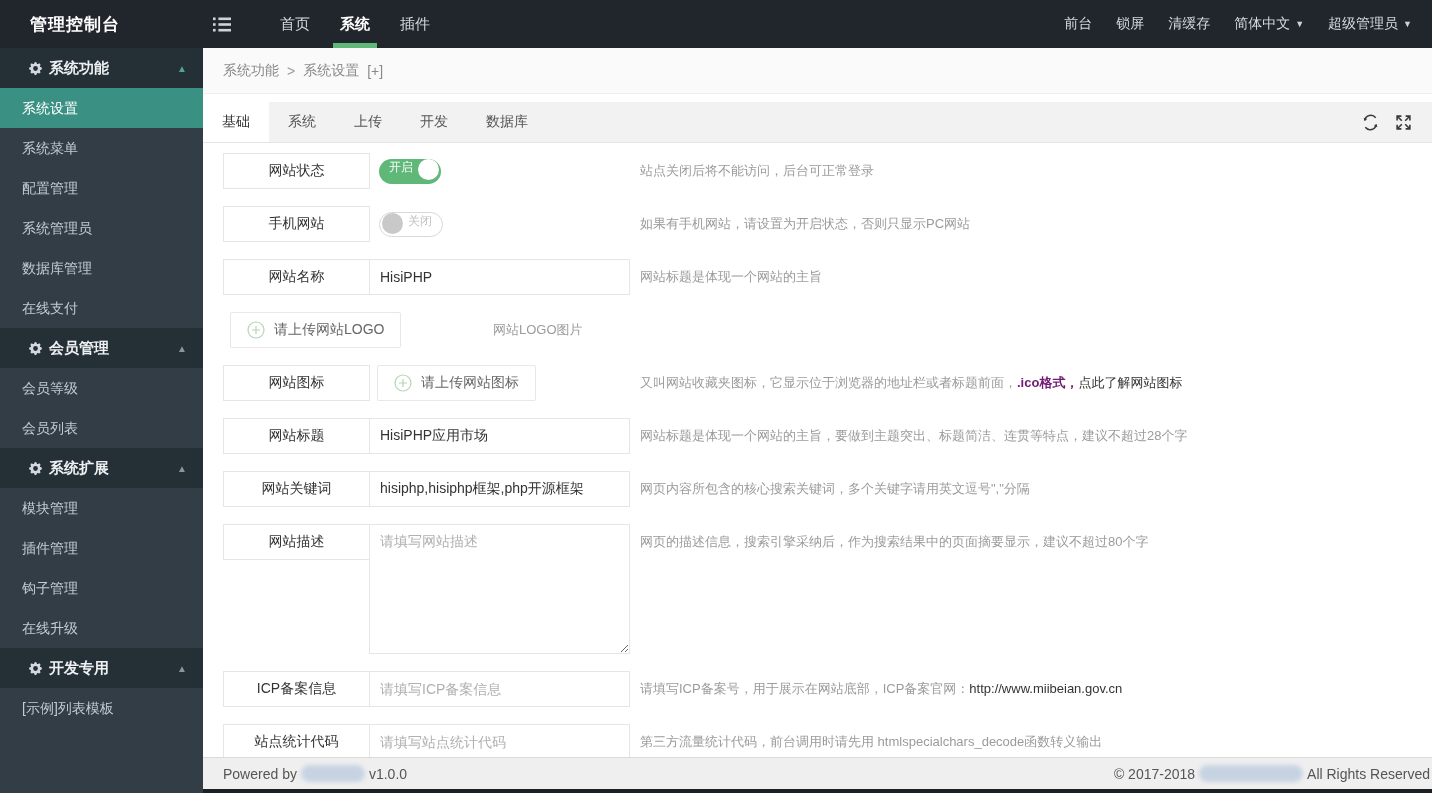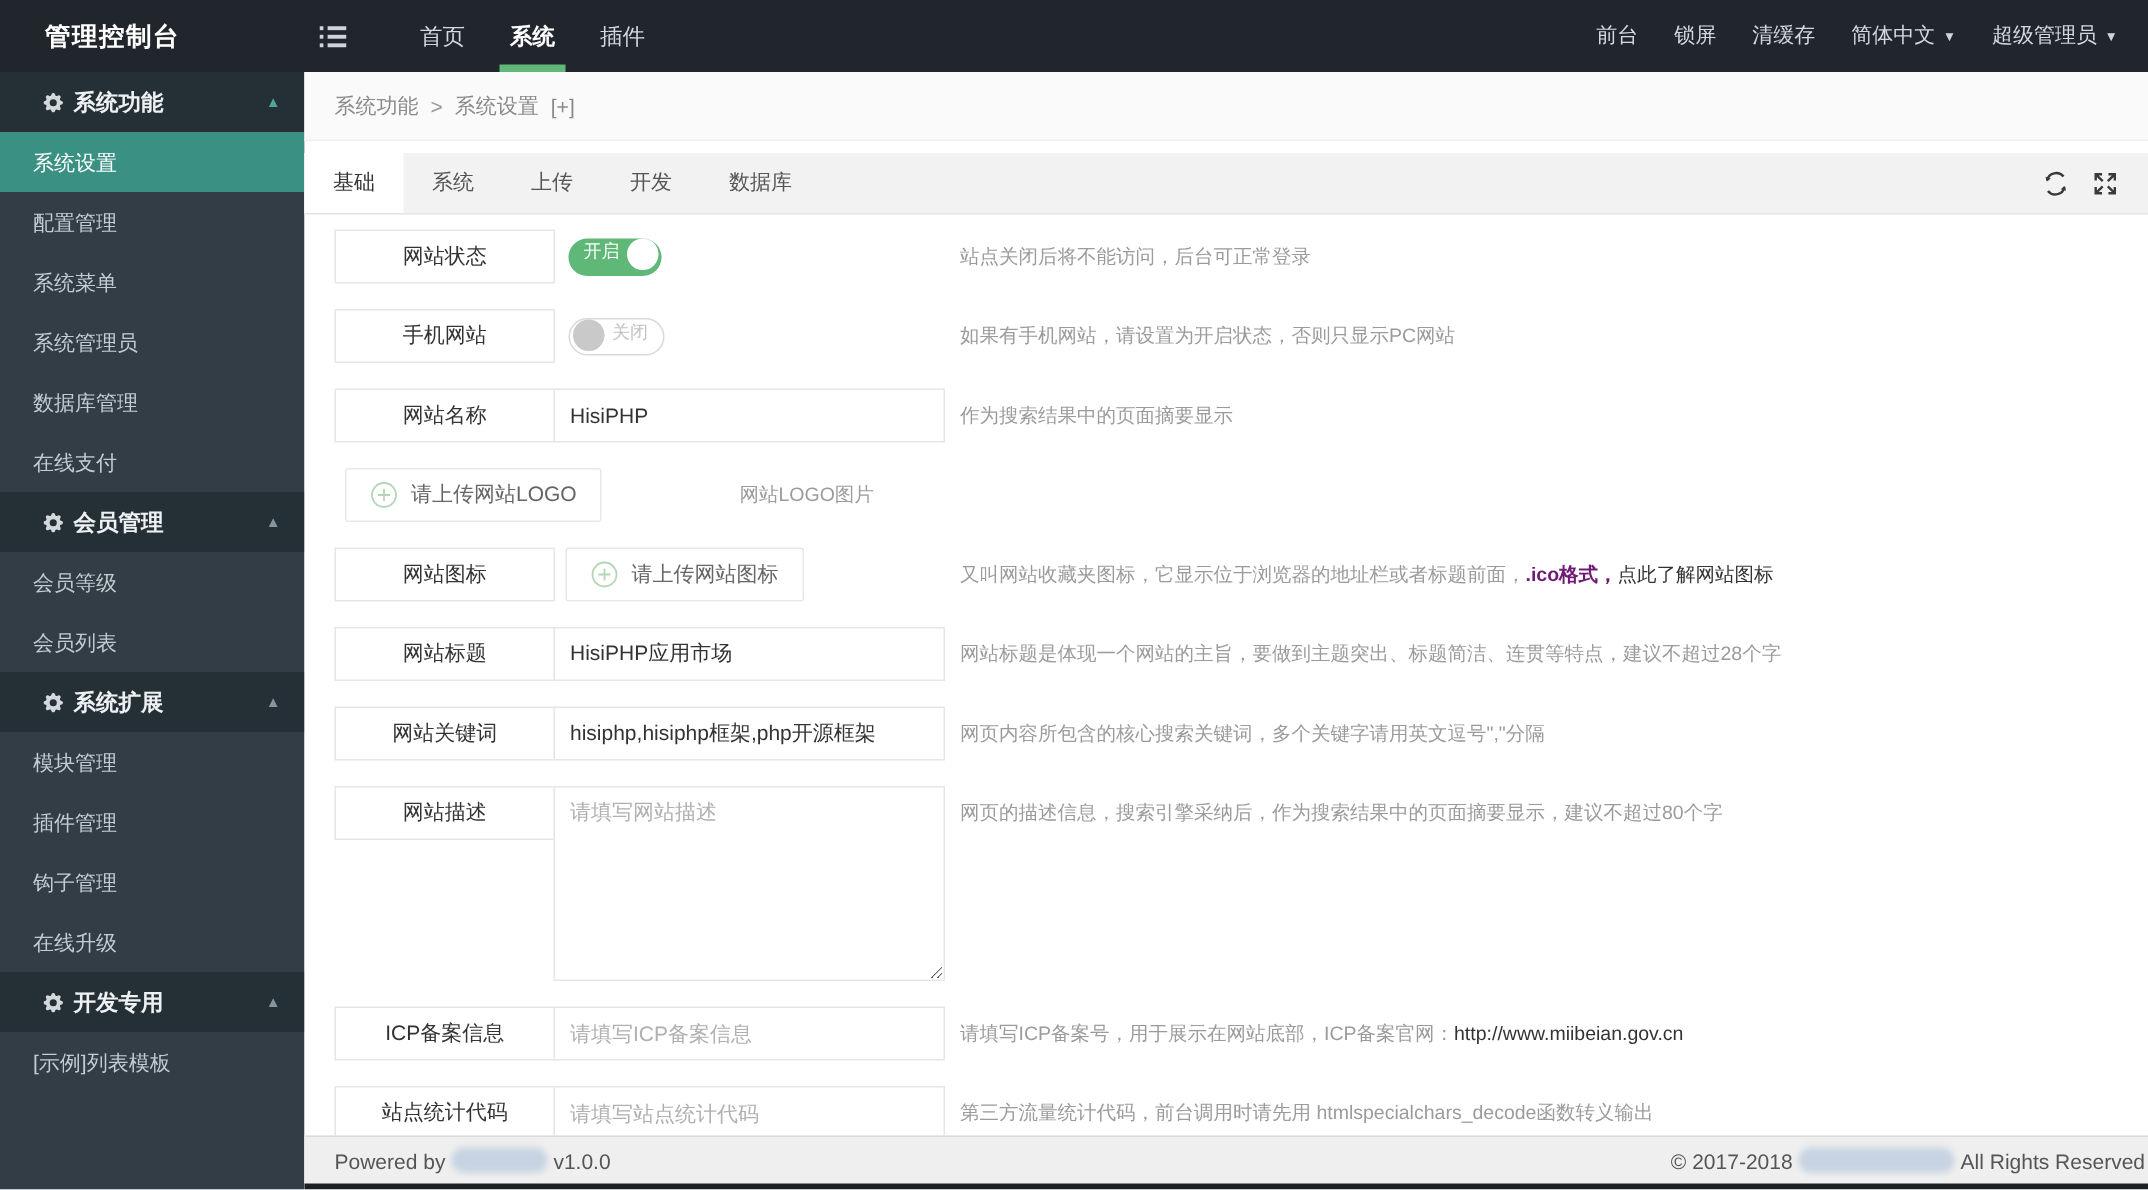--- a/index.html
+++ b/index.html
@@ -142,22 +142,22 @@
         <div class="section-header">
           <span class="gear">
             <svg width="13" height="13" viewBox="0 0 16 16">
               <path fill="#d2d8dc" d="M9.405 1.05c-.413-1.4-2.397-1.4-2.81 0l-.1.34a1.464 1.464 0 0 1-2.105.872l-.31-.17c-1.283-.698-2.686.705-1.987 1.987l.169.311c.446.82.023 1.841-.872 2.105l-.34.1c-1.4.413-1.4 2.397 0 2.81l.34.1a1.464 1.464 0 0 1 .872 2.105l-.17.31c-.698 1.283.705 2.686 1.987 1.987l.311-.169a1.464 1.464 0 0 1 2.105.872l.1.34c.413 1.4 2.397 1.4 2.81 0l.1-.34a1.464 1.464 0 0 1 2.105-.872l.31.17c1.283.698 2.686-.705 1.987-1.987l-.169-.311a1.464 1.464 0 0 1 .872-2.105l.34-.1c1.4-.413 1.4-2.397 0-2.81l-.34-.1a1.464 1.464 0 0 1-.872-2.105l.17-.31c.698-1.283-.705-2.686-1.987-1.987l-.311.169a1.464 1.464 0 0 1-2.105-.872zM8 10.93a2.929 2.929 0 1 1 0-5.86 2.929 2.929 0 0 1 0 5.858z"></path>
             </svg>
           </span>
           <span>系统功能</span>
           <span class="arrow teal">▲</span>
         </div>
         <div class="side-item active">系统设置</div>
+        <div class="side-item">系统菜单</div>
         <div class="side-item">配置管理</div>
-        <div class="side-item">系统菜单</div>
         <div class="side-item">系统管理员</div>
         <div class="side-item">数据库管理</div>
         <div class="side-item">在线支付</div>
         <div class="section-header">
           <span class="gear">
             <svg width="13" height="13" viewBox="0 0 16 16">
               <path fill="#d2d8dc" d="M9.405 1.05c-.413-1.4-2.397-1.4-2.81 0l-.1.34a1.464 1.464 0 0 1-2.105.872l-.31-.17c-1.283-.698-2.686.705-1.987 1.987l.169.311c.446.82.023 1.841-.872 2.105l-.34.1c-1.4.413-1.4 2.397 0 2.81l.34.1a1.464 1.464 0 0 1 .872 2.105l-.17.31c-.698 1.283.705 2.686 1.987 1.987l.311-.169a1.464 1.464 0 0 1 2.105.872l.1.34c.413 1.4 2.397 1.4 2.81 0l.1-.34a1.464 1.464 0 0 1 2.105-.872l.31.17c1.283.698 2.686-.705 1.987-1.987l-.169-.311a1.464 1.464 0 0 1 .872-2.105l.34-.1c1.4-.413 1.4-2.397 0-2.81l-.34-.1a1.464 1.464 0 0 1-.872-2.105l.17-.31c.698-1.283-.705-2.686-1.987-1.987l-.311.169a1.464 1.464 0 0 1-2.105-.872zM8 10.93a2.929 2.929 0 1 1 0-5.86 2.929 2.929 0 0 1 0 5.858z"></path>
             </svg>
           </span>
           <span>会员管理</span>
@@ -253,21 +253,21 @@
             <div class="help-zone">
               <span>如果有手机网站，请设置为开启状态，否则只显示PC网站</span>
             </div>
           </div>
           <div class="form-row">
             <div class="f-label">网站名称</div>
             <div class="control-zone">
               <input class="f-input" type="text" value="HisiPHP" style="">
             </div>
             <div class="help-zone">
-              <span>作为搜索结果中的页面摘要显示</span>
+              <span>网站标题是体现一个网站的主旨</span>
             </div>
           </div>
           <div class="form-row">
             <div class="control-zone">
               <button class="upload-btn">
                 <span style="display: flex;">
                   <svg width="18" height="18" viewBox="0 0 18 18">
                     <circle cx="9" cy="9" r="8" fill="none" stroke="#b4d6b4" stroke-width="1.2"></circle>
                     <path d="M9 5v8M5 9h8" stroke="#b4d6b4" stroke-width="1.2"></path>
                   </svg>

